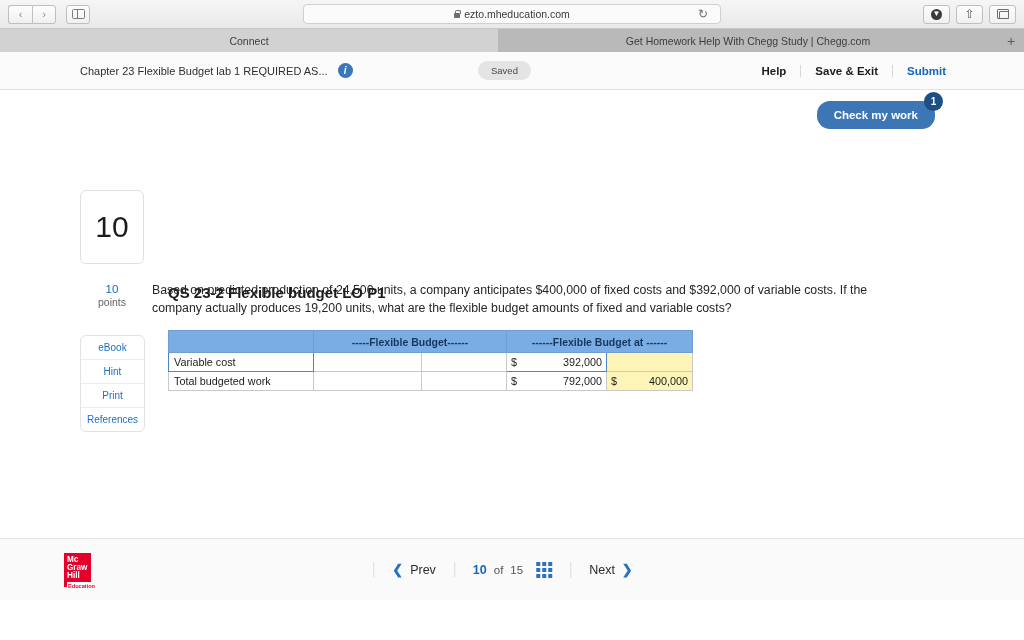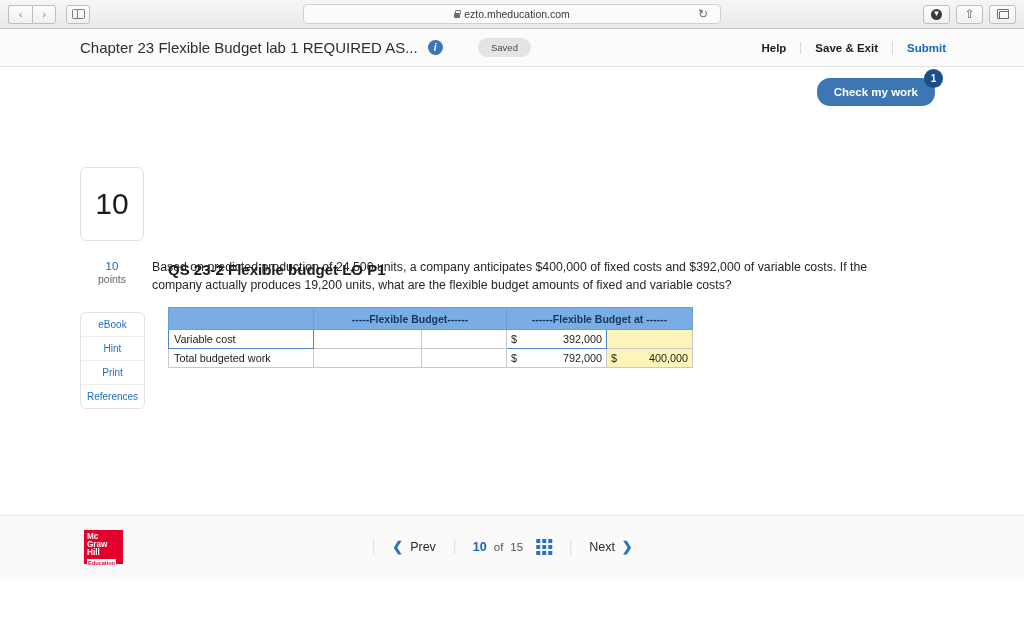--- a/index.html
+++ b/index.html
@@ -88,21 +88,21 @@
     background: #b9b9b9; font-size: 14px; color: #5a5a5a;
   }
 
   
   .app-header {
     height: 38px; background: #fbfbfb;
     border-bottom: 1px solid #e2e2e2;
     display: flex; align-items: center; position: relative;
   }
   .assignment-title {
-    margin-left: 80px; font-size: 15px; color: #2f2f2f;
+    margin-left: 80px; font-size: 11px; color: #2f2f2f;
   }
   .info-icon {
     width: 15px; height: 15px; border-radius: 50%;
     background: #3a76b8; color: #fff;
     font-size: 10px; font-weight: bold; font-style: italic;
     display: flex; align-items: center; justify-content: center;
     margin-left: 10px;
   }
   .saved-pill {
     position: absolute; left: 478px;
@@ -201,21 +201,21 @@
   .money .cur { font-size: 10.8px; }
   .lbl { padding-left: 5px; justify-content: flex-start; }
 
   
   .footer {
     position: absolute; left: 0; bottom: 0; width: 1024px; height: 62px;
     background: #fafafa; border-top: 1px solid #e4e4e4;
     display: flex; align-items: center;
   }
   .mh-logo {
-    position: absolute; left: 84px; width: 39px; height: 34px;
+    position: absolute; left: 64px; width: 27px; height: 34px;
     background: #e4002b; color: #fff;
     font-size: 8.2px; font-weight: bold; line-height: 8.4px;
     padding: 3px 0 0 3px;
   }
   .mh-logo .edu { font-size: 5.6px; background: #fff; color: #e4002b; padding: 0 1px; display:inline-block; margin-top:1px;}
   .pager {
     position: absolute; left: 50%; transform: translateX(-50%);
     display: flex; align-items: center; font-size: 12.5px;
   }
   .pager-seg { padding: 0 18px; border-right: 1px solid #dcdcdc; display:flex; align-items:center; gap:7px;}
@@ -257,20 +257,31 @@
       </div>
       <div class="chrome-btn">
         <span class="share-glyph">⇧</span>
       </div>
       <div class="chrome-btn">
         <span class="tabs-glyph"></span>
       </div>
     </div>
   </div>
 
+  <div class="tabstrip">
+    <div class="btab active">
+      <span>Connect</span>
+    </div>
+    <div class="btab inactive">
+      <span>Get Homework Help With Chegg Study | Chegg.com</span>
+    </div>
+    <div class="newtab">
+      <span>+</span>
+    </div>
+  </div>
 </div>
 
 <div class="app-header">
   <span class="assignment-title">Chapter 23 Flexible Budget lab 1 REQUIRED AS...</span>
   <span class="info-icon">i</span>
   <span class="saved-pill">Saved</span>
   <div class="header-actions">
     <span class="hbtn">Help</span>
     <span class="hbtn">Save &amp; Exit</span>
     <span class="hbtn submit">Submit</span>

